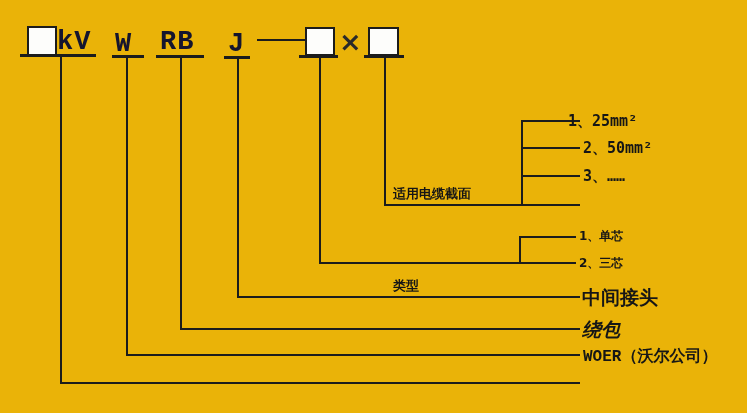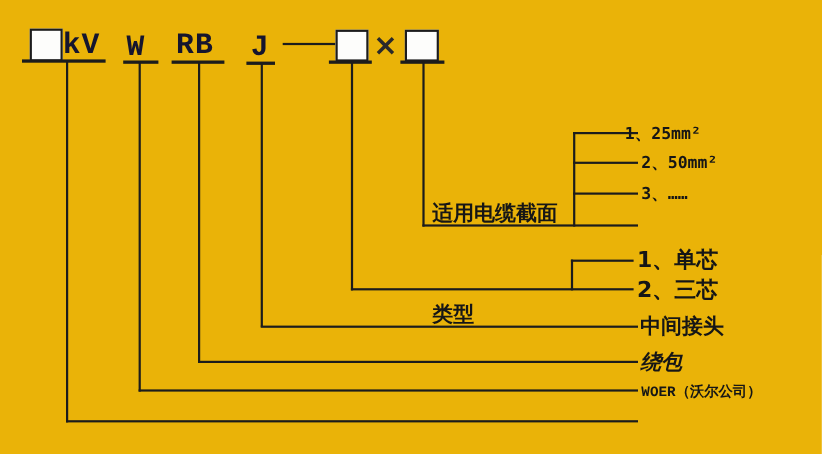--- a/index.html
+++ b/index.html
@@ -31,21 +31,21 @@
   }
   .times{
     position:absolute;
     font-size:27px;
     font-weight:bold;
     line-height:1;
     color:#2a2a2a;
   }
   .cjk-label{
     position:absolute;
-    font-size:19px;
+    font-size:13px;
     font-weight:bold;
     line-height:20px;
     white-space:nowrap;
     color:#161616;
   }
   .item{
     position:absolute;
     font-family:"DejaVu Sans Mono","Liberation Mono","DejaVu Sans",monospace;
     font-size:15px;
     font-weight:bold;
@@ -56,25 +56,25 @@
   .value{
     position:absolute;
     font-size:19px;
     font-weight:bold;
     line-height:20px;
     white-space:nowrap;
     color:#161616;
   }
   .value-mono{
     font-family:"Liberation Mono","DejaVu Sans Mono","DejaVu Sans",monospace;
-    font-size:13px;
+    font-size:16px;
   }
   .item-cjk{
     font-family:"DejaVu Sans","Liberation Sans",sans-serif;
-    font-size:20px;
+    font-size:12px;
   }
 </style>
 </head>
 <body>
 
 <div class="canvas">
 
   <div class="pbox" style="left:27px;top:26px;width:26px;height:26px;"></div>
   <span class="code" style="left:57px;top:29px;">kV</span>
   <div class="ul" style="left:20px;top:54px;width:76px;"></div>

